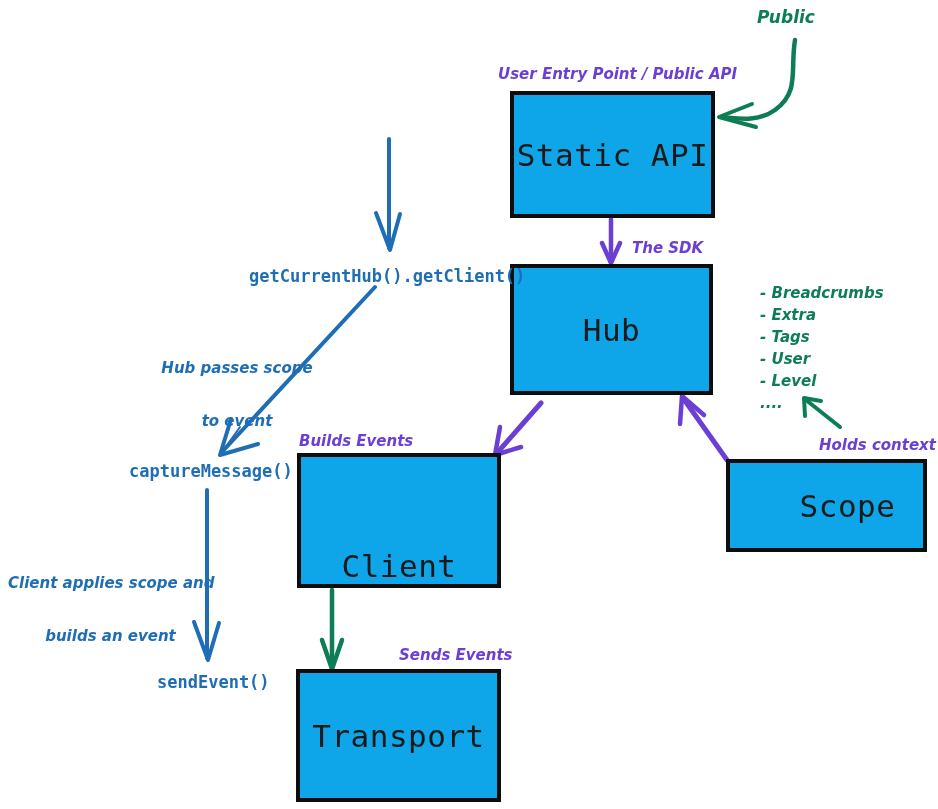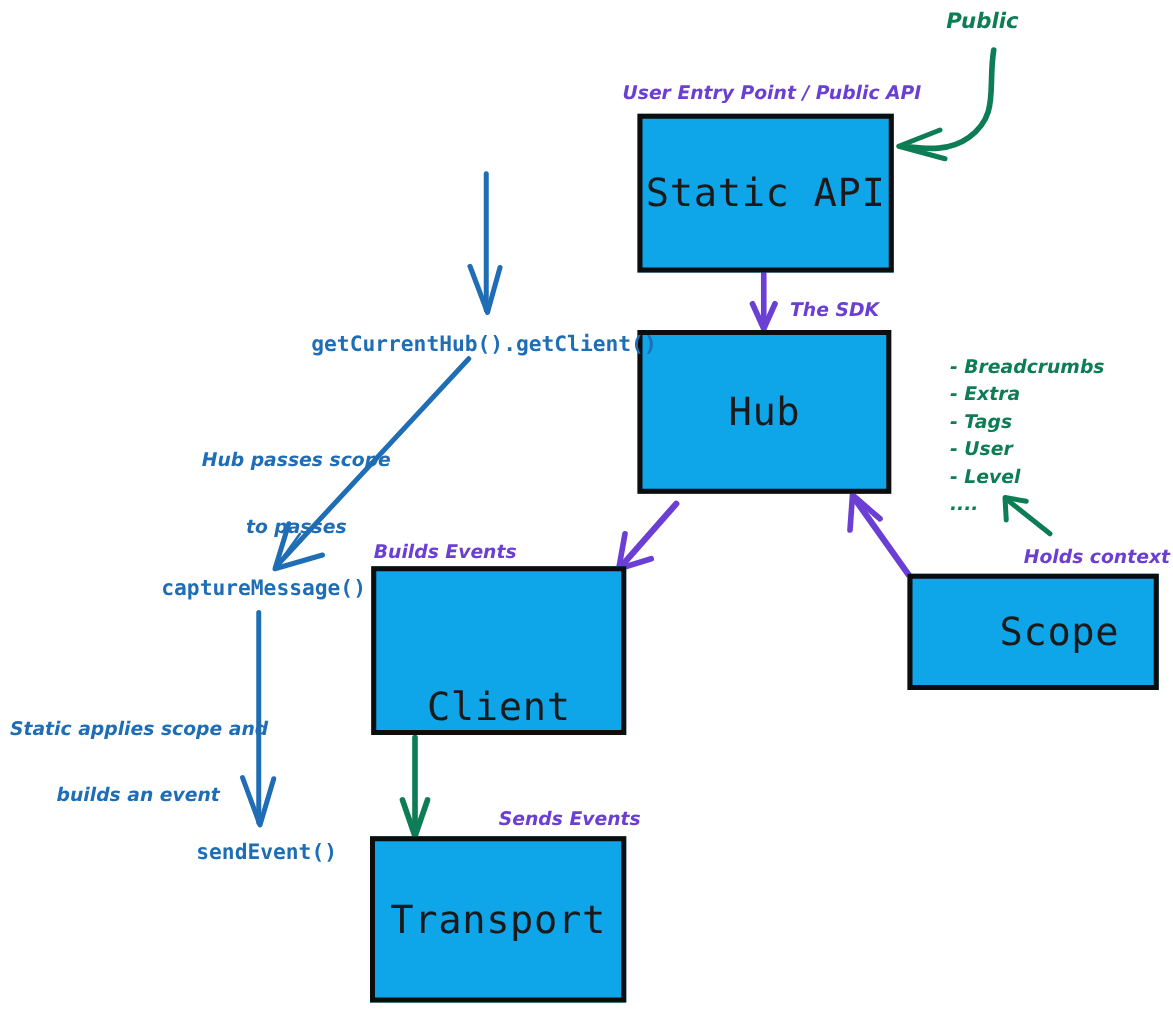--- a/index.html
+++ b/index.html
@@ -160,29 +160,29 @@
 
   <div class="anno anno-purple" style="left:498px; top:66px;">User Entry Point / Public API</div>
 
 
   <div class="anno anno-purple" style="left:632px; top:240px;">The SDK</div>
 
   <div class="anno anno-code" style="left:249px; top:266px;">getCurrentHub().getClient()</div>
 
   <div class="anno anno-hand-blue" style="left:157px; top:325px; width:160px;">
     <div>Hub passes scope</div>
-    <div>to passes</div>
+    <div>to event</div>
   </div>
 
   <div class="anno anno-code" style="left:129px; top:461px;">captureMessage()</div>
 
   <div class="anno anno-purple" style="left:299px; top:433px;">Builds Events</div>
 
   <div class="anno anno-hand-blue" style="left:8px; top:540px; width:205px;">
-    <div>Static applies scope and</div>
+    <div>Client applies scope and</div>
     <div>builds an event</div>
   </div>
 
   <div class="anno anno-code" style="left:157px; top:672px;">sendEvent()</div>
 
   <div class="anno anno-purple" style="left:399px; top:647px;">Sends Events</div>
 
   <div class="anno anno-purple" style="left:819px; top:437px;">Holds context</div>
 
   <div class="ctx-list" style="left:760px; top:282px;">

